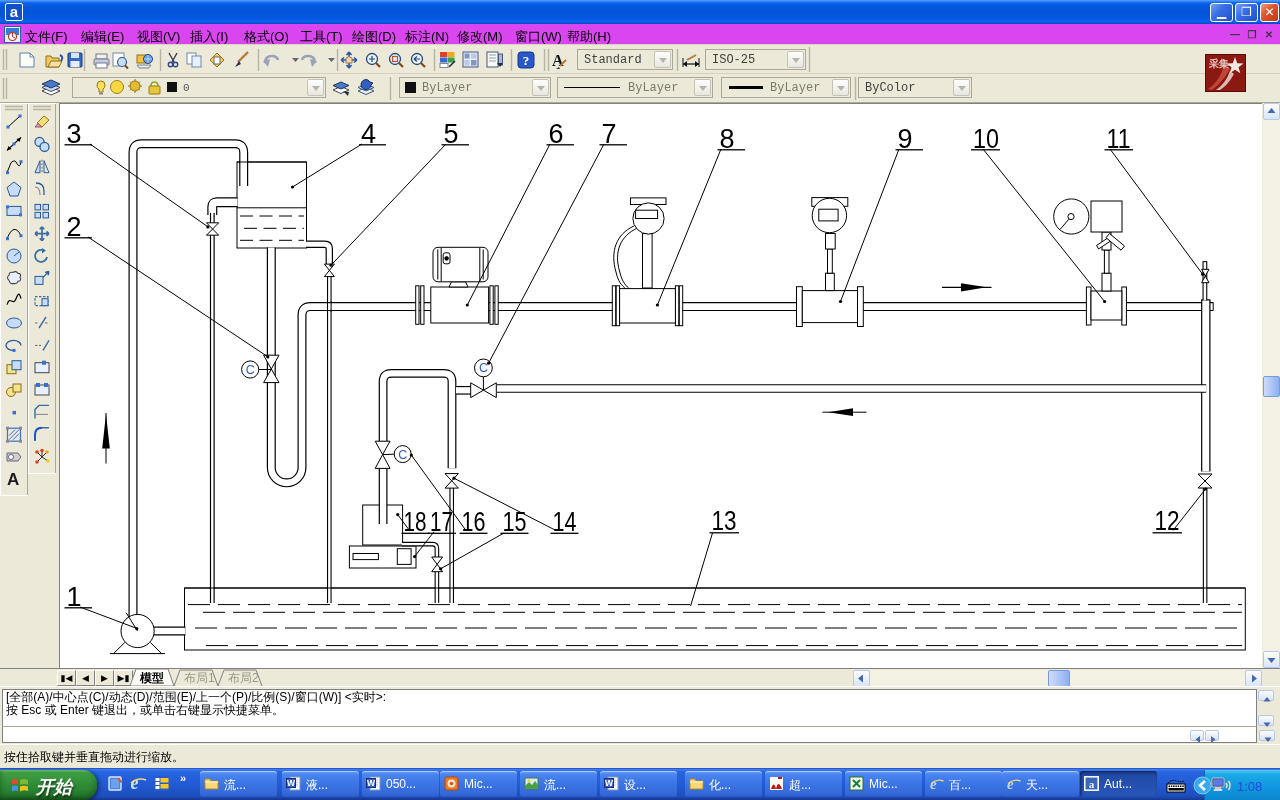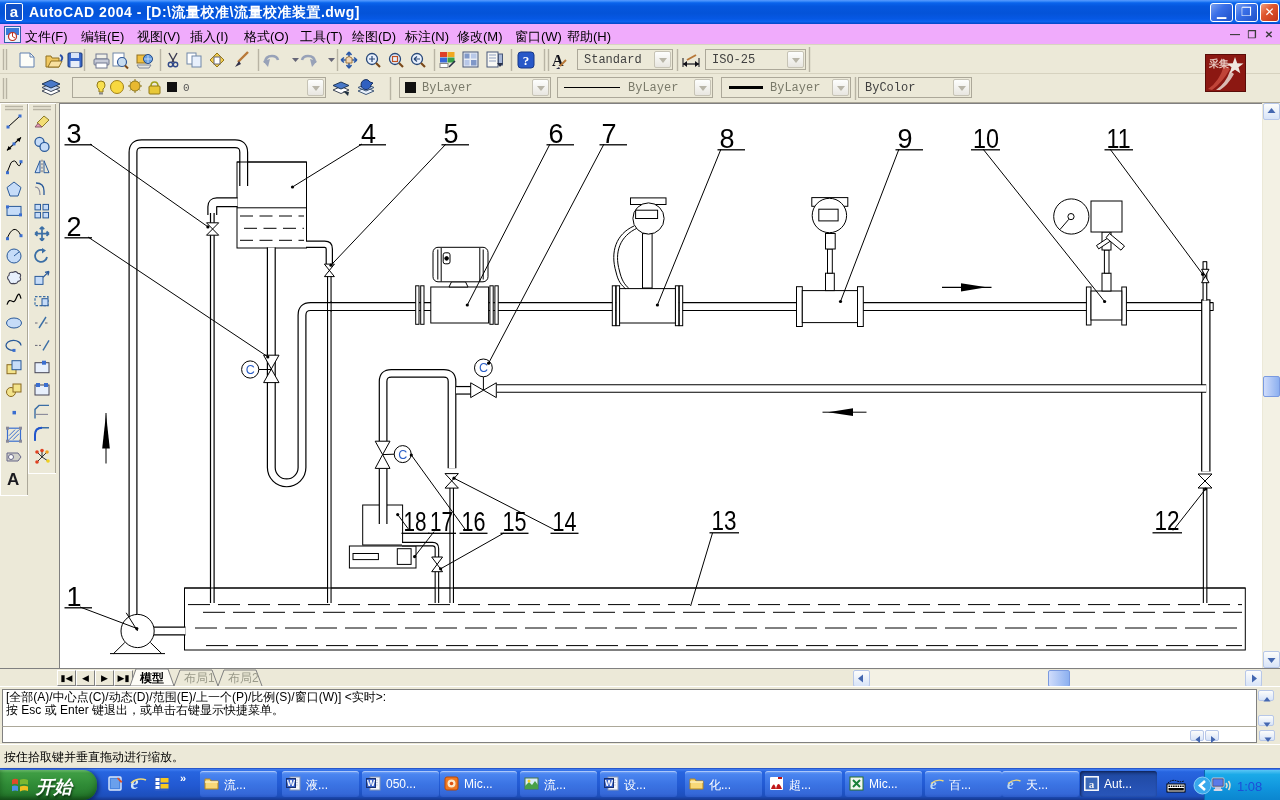--- a/index.html
+++ b/index.html
@@ -9,21 +9,21 @@
 
 #titlebar{left:0;top:0;width:1280px;height:24px;
  background:linear-gradient(180deg,#5a9cff 0%,#3385f8 6%,#0a64ec 12%,#0557de 26%,#0453d8 55%,#0658e4 78%,#0c63ee 90%,#0346c4 100%);}
 #titlebar .ticon{left:5px;top:3px;width:18px;height:18px;background:#1050c8;border:1px solid #fff;border-radius:2px;color:#fff;font-weight:bold;font-size:15px;line-height:16px;text-align:center;}
 #titlebar .ttext{left:29px;top:4px;color:#fff;font-weight:bold;font-size:14px;letter-spacing:0.5px;}
 .wbtn{top:3px;width:23px;height:19px;border:1px solid #fff;border-radius:3px;color:#fff;text-align:center;font-size:12px;line-height:17px;}
 #btnmin{left:1210px;background:linear-gradient(135deg,#7ba1ef 0%,#3a6fe8 40%,#1e50c8 100%);}
 #btnmax{left:1235px;background:linear-gradient(135deg,#7ba1ef 0%,#3a6fe8 40%,#1e50c8 100%);}
 #btncls{left:1260px;width:19px;background:linear-gradient(135deg,#f0a080 0%,#e0572f 40%,#c23318 100%);}
 
-#menubar{left:0;top:24px;width:1280px;height:21px;background:#f0abfc;border-bottom:1px solid #d8d4c0;}
+#menubar{left:0;top:24px;width:1280px;height:21px;background:#d946ef;border-bottom:1px solid #d8d4c0;}
 #menubar .mdiicon{left:4px;top:2px;width:17px;height:17px;}
 .menuitem{top:4px;font-size:13px;color:#000;}
 .mdibtn{top:6px;width:12px;height:11px;color:#3a3a3a;font-size:10px;line-height:10px;text-align:center;font-weight:bold;}
 
 #row1{left:0;top:45px;width:1280px;height:29px;background:#ece9d8;border-bottom:1px solid #d6d2bf;}
 #row2{left:0;top:74px;width:1280px;height:29px;background:#ece9d8;border-bottom:1px solid #aca899;}
 .combo{height:21px;background:#ece9d8;border:1px solid #aca899;border-radius:0;}
 .combo .ct{position:absolute;left:6px;top:3px;font-size:12px;color:#404040;font-family:"Liberation Mono",monospace;}
 .combo .dd{position:absolute;right:1px;top:1px;width:17px;height:17px;background:linear-gradient(180deg,#fdfefd,#e8e6e0);border:1px solid #c6c3b5;border-radius:2px;}
 .combo .dd:after{content:"";position:absolute;left:4px;top:6px;border-left:4px solid transparent;border-right:4px solid transparent;border-top:5px solid #b8b5a8;}
@@ -60,21 +60,20 @@
  background:linear-gradient(180deg,#59c6f5 0%,#1baae8 15%,#1095dd 60%,#0b86cf 100%);
  border-left:1px solid #0a68b0;}
 #clock{left:1237px;top:779px;color:#1d4ed8;font-size:13px;}
 </style>
 </head>
 <body>
 <div id="page">
 
   <div id="titlebar" class="abs">
     <div class="ticon abs">a</div>
-    <div class="ttext abs">AutoCAD 2004 - [D:\流量校准\流量校准装置.dwg]</div>
     <div id="btnmin" class="wbtn abs">▁</div>
     <div id="btnmax" class="wbtn abs">❐</div>
     <div id="btncls" class="wbtn abs">✕</div>
   </div>
 
   <div id="menubar" class="abs">
     <svg class="mdiicon abs" viewBox="0 0 17 17">
         <rect x="0.5" y="0.5" width="16" height="16" fill="#e8f0fc" stroke="#3060a8"></rect>
         <rect x="2" y="2" width="13" height="7" fill="#3a7ad8"></rect>
         <circle cx="8.5" cy="10.5" r="4" fill="#fff" stroke="#c03020" stroke-width="1.2"></circle>

